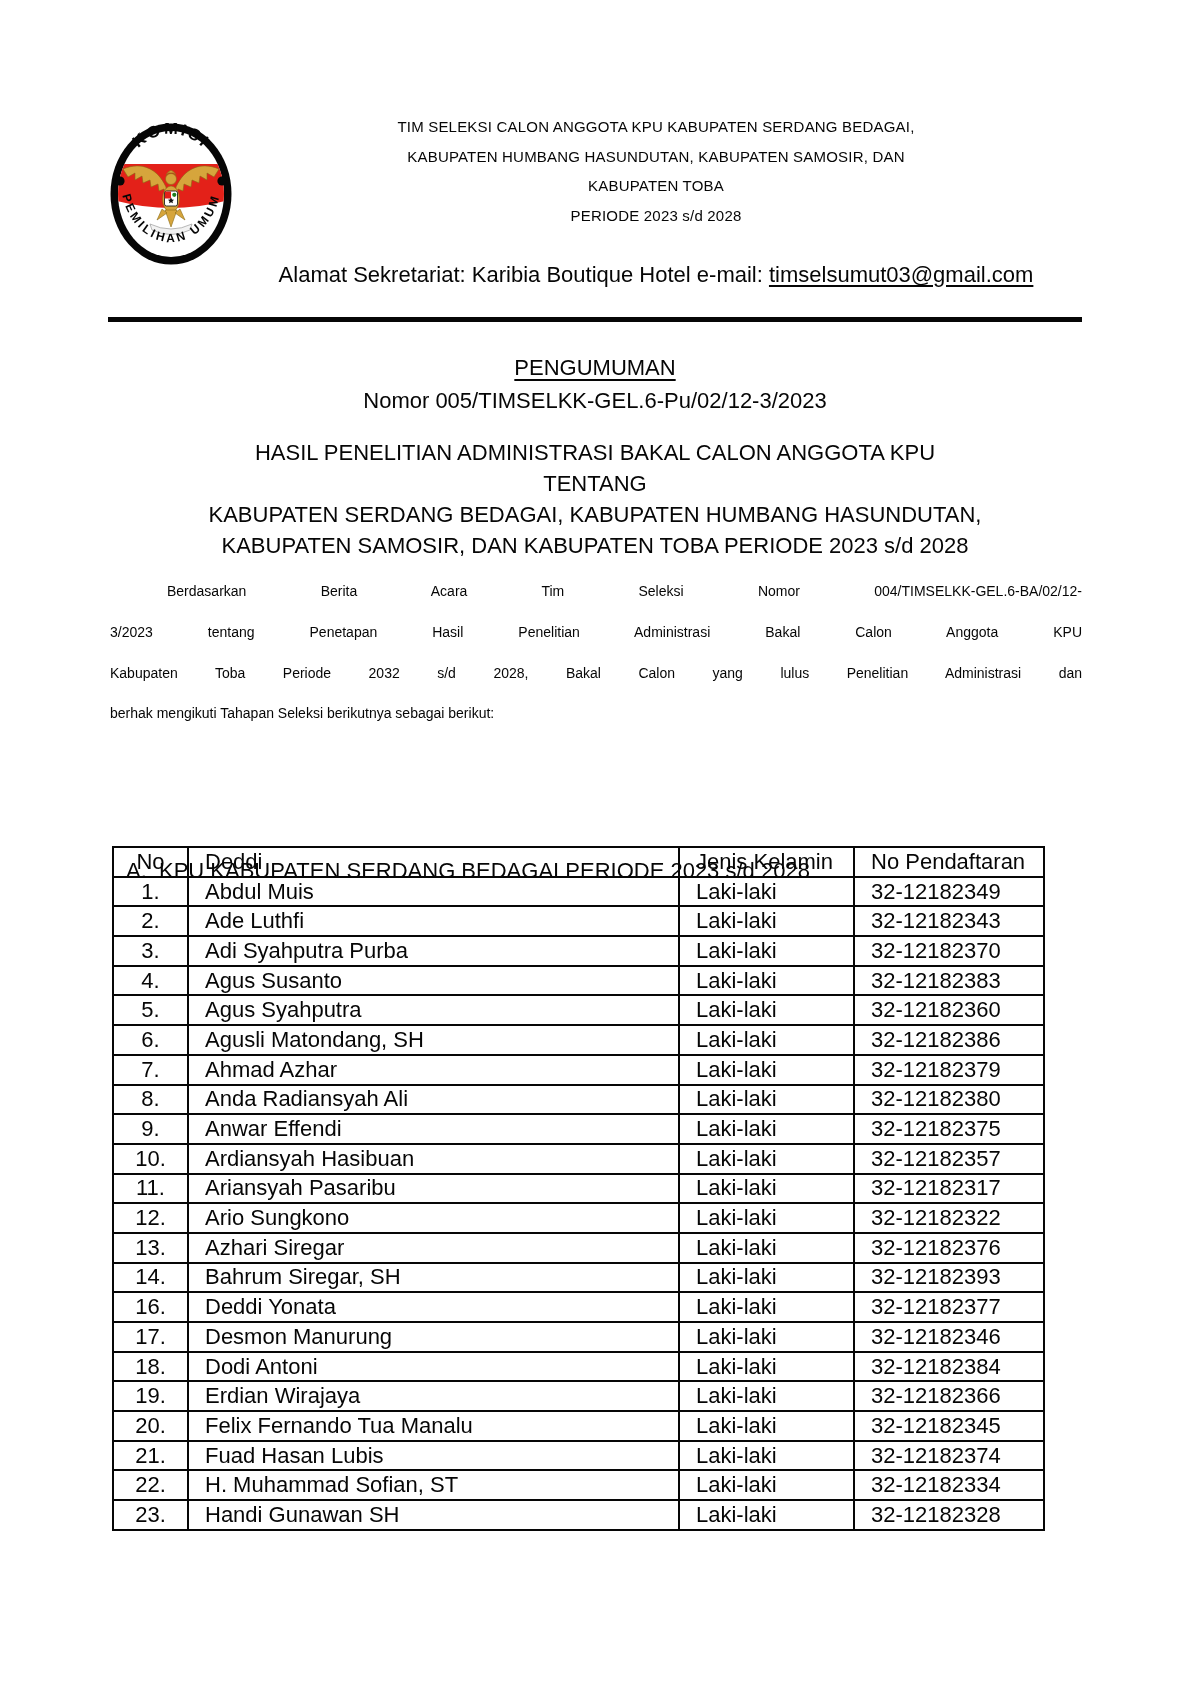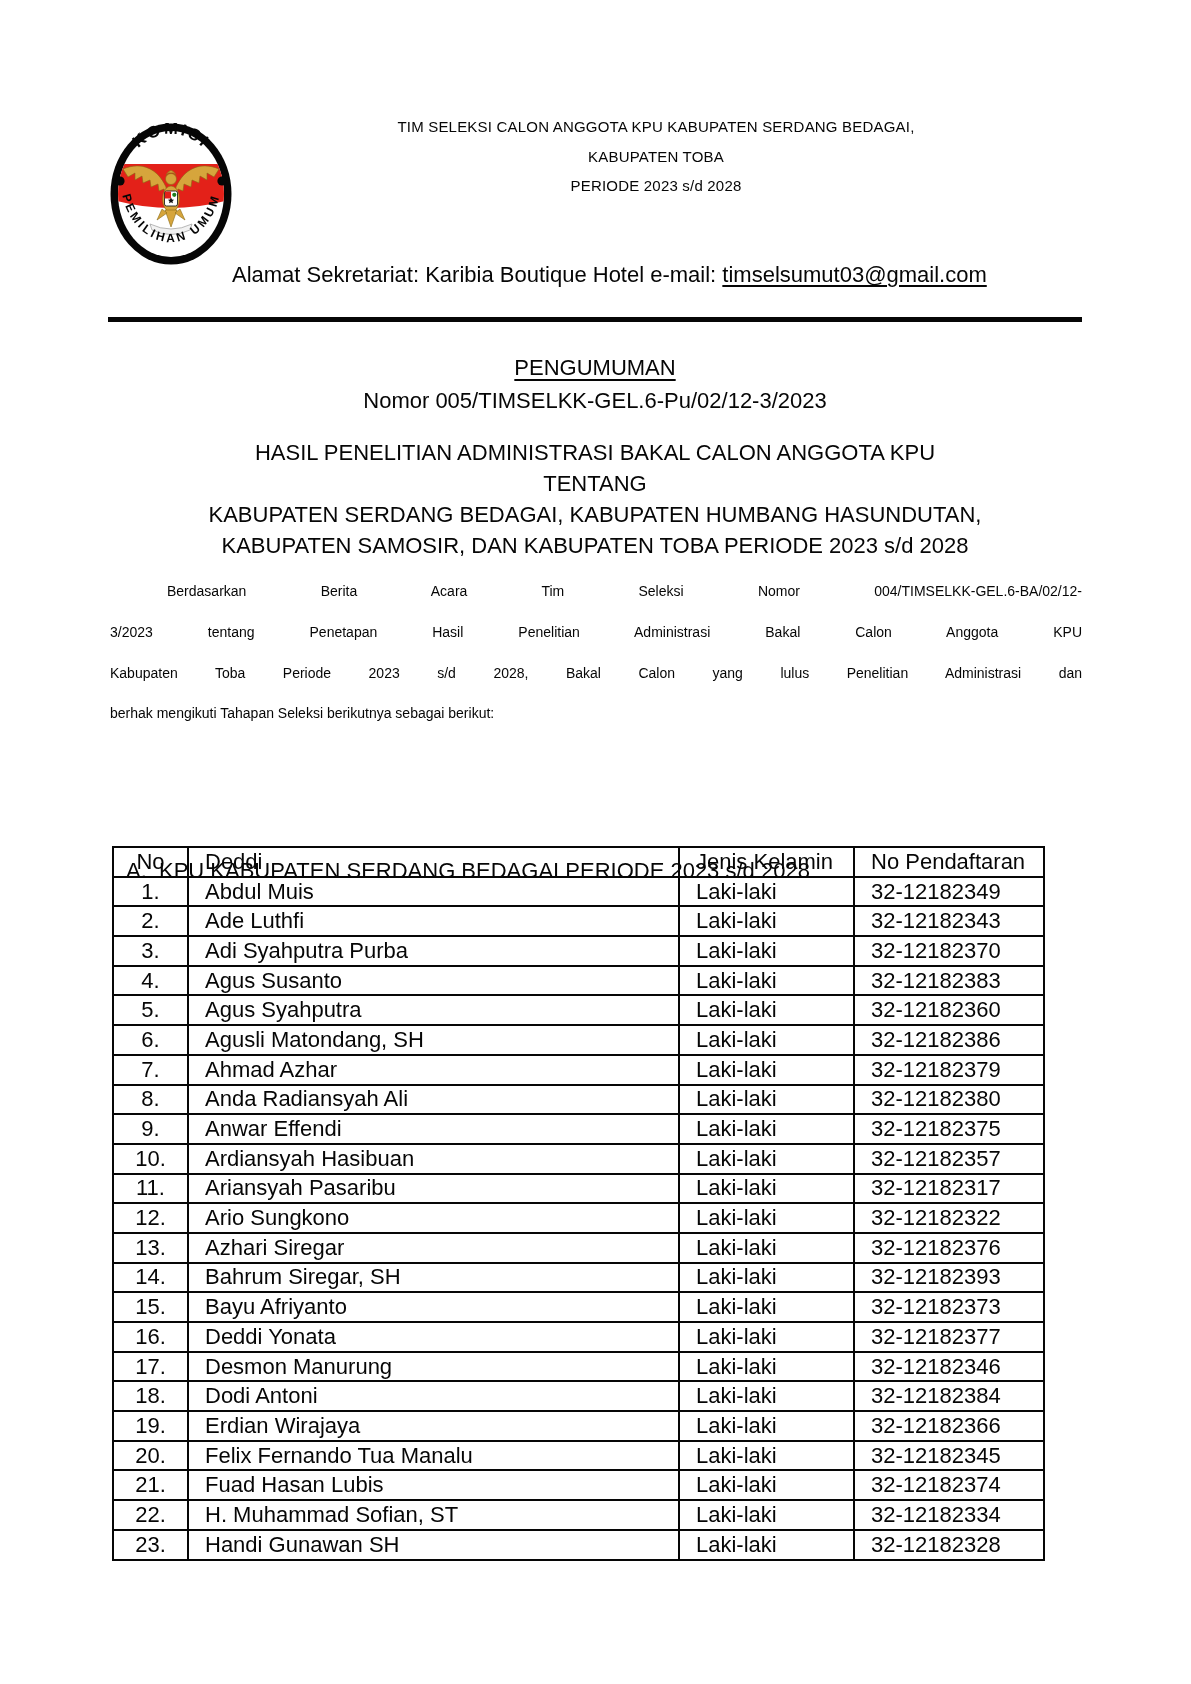--- a/index.html
+++ b/index.html
@@ -26,21 +26,21 @@
     text-align: center;
     font-weight: normal;
     font-size: 15px;
     line-height: 29.5px;
     letter-spacing: 0.2px;
   }
   .address-line {
     position: absolute;
     left: 232px; top: 262px;
     width: 848px;
-    text-align: left;
+    text-align: center;
     font-size: 22px;
   }
   .address-line .email {
     text-decoration: underline;
     text-underline-offset: 3px;
   }
   .rule {
     position: absolute;
     left: 108px; top: 317px;
     width: 974px; height: 4.5px;
@@ -143,20 +143,21 @@
     <path id="arcBottom" d="M 11,58 A 50,61 0 0 0 111,58" fill="none"></path>
     <text font-family="Liberation Sans, sans-serif" font-size="12" font-weight="bold" letter-spacing="2.8" fill="#060606">
       <textPath href="#arcBottom" startOffset="50%" text-anchor="middle">PEMILIHAN UMUM</textPath>
     </text>
     <circle cx="10" cy="58" r="4.6" fill="#060606"></circle>
     <circle cx="112" cy="58" r="4.6" fill="#060606"></circle>
   </svg>
 
   <div class="title-block">
     <div>TIM SELEKSI CALON ANGGOTA KPU KABUPATEN SERDANG BEDAGAI,</div>
+    <div>KABUPATEN HUMBANG HASUNDUTAN, KABUPATEN SAMOSIR, DAN</div>
     <div>KABUPATEN TOBA</div>
     <div>PERIODE 2023 s/d 2028</div>
   </div>
 
   <div class="address-line"><span>Alamat Sekretariat: Karibia Boutique Hotel e-mail: </span><span class="email">timselsumut03@gmail.com</span></div>
 
   <div class="rule"></div>
 
   <div class="centered-block pengumuman-block">
     <div><span class="pengumuman-heading">PENGUMUMAN</span></div>
@@ -166,21 +167,21 @@
   <div class="centered-block tentang-block">
     <div>HASIL PENELITIAN ADMINISTRASI BAKAL CALON ANGGOTA KPU</div>
     <div>TENTANG</div>
     <div>KABUPATEN SERDANG BEDAGAI, KABUPATEN HUMBANG HASUNDUTAN,</div>
     <div>KABUPATEN SAMOSIR, DAN KABUPATEN TOBA PERIODE 2023 s/d 2028</div>
   </div>
 
   <div class="body-paragraph">
     <div class="para-line first">Berdasarkan Berita Acara Tim Seleksi Nomor 004/TIMSELKK-GEL.6-BA/02/12-</div>
     <div class="para-line">3/2023 tentang Penetapan Hasil Penelitian Administrasi Bakal Calon Anggota KPU</div>
-    <div class="para-line">Kabupaten Toba Periode 2023 s/d 2028, Bakal Calon yang lulus Penelitian Administrasi dan</div>
+    <div class="para-line">Kabupaten Toba Periode 2032 s/d 2028, Bakal Calon yang lulus Penelitian Administrasi dan</div>
     <div class="para-line last">berhak mengikuti Tahapan Seleksi berikutnya sebagai berikut:</div>
   </div>
 
   <div class="section-heading"><span class="marker">A.</span><span>KPU KABUPATEN SERDANG BEDAGAI PERIODE 2023 s/d 2028</span></div>
 
   <table class="candidates">
     <colgroup>
       <col style="width:75px">
         <col style="width:491px">
         <col style="width:175px">
@@ -273,26 +274,20 @@
           <td>Laki-laki</td>
           <td>32-12182376</td>
         </tr>
         <tr>
           <td class="col-no">14.</td>
           <td>Bahrum Siregar, SH</td>
           <td>Laki-laki</td>
           <td>32-12182393</td>
         </tr>
         <tr>
-          <td class="col-no">15.</td>
-          <td>Bayu Afriyanto</td>
-          <td>Laki-laki</td>
-          <td>32-12182373</td>
-        </tr>
-        <tr>
           <td class="col-no">16.</td>
           <td>Deddi Yonata</td>
           <td>Laki-laki</td>
           <td>32-12182377</td>
         </tr>
         <tr>
           <td class="col-no">17.</td>
           <td>Desmon Manurung</td>
           <td>Laki-laki</td>
           <td>32-12182346</td>

